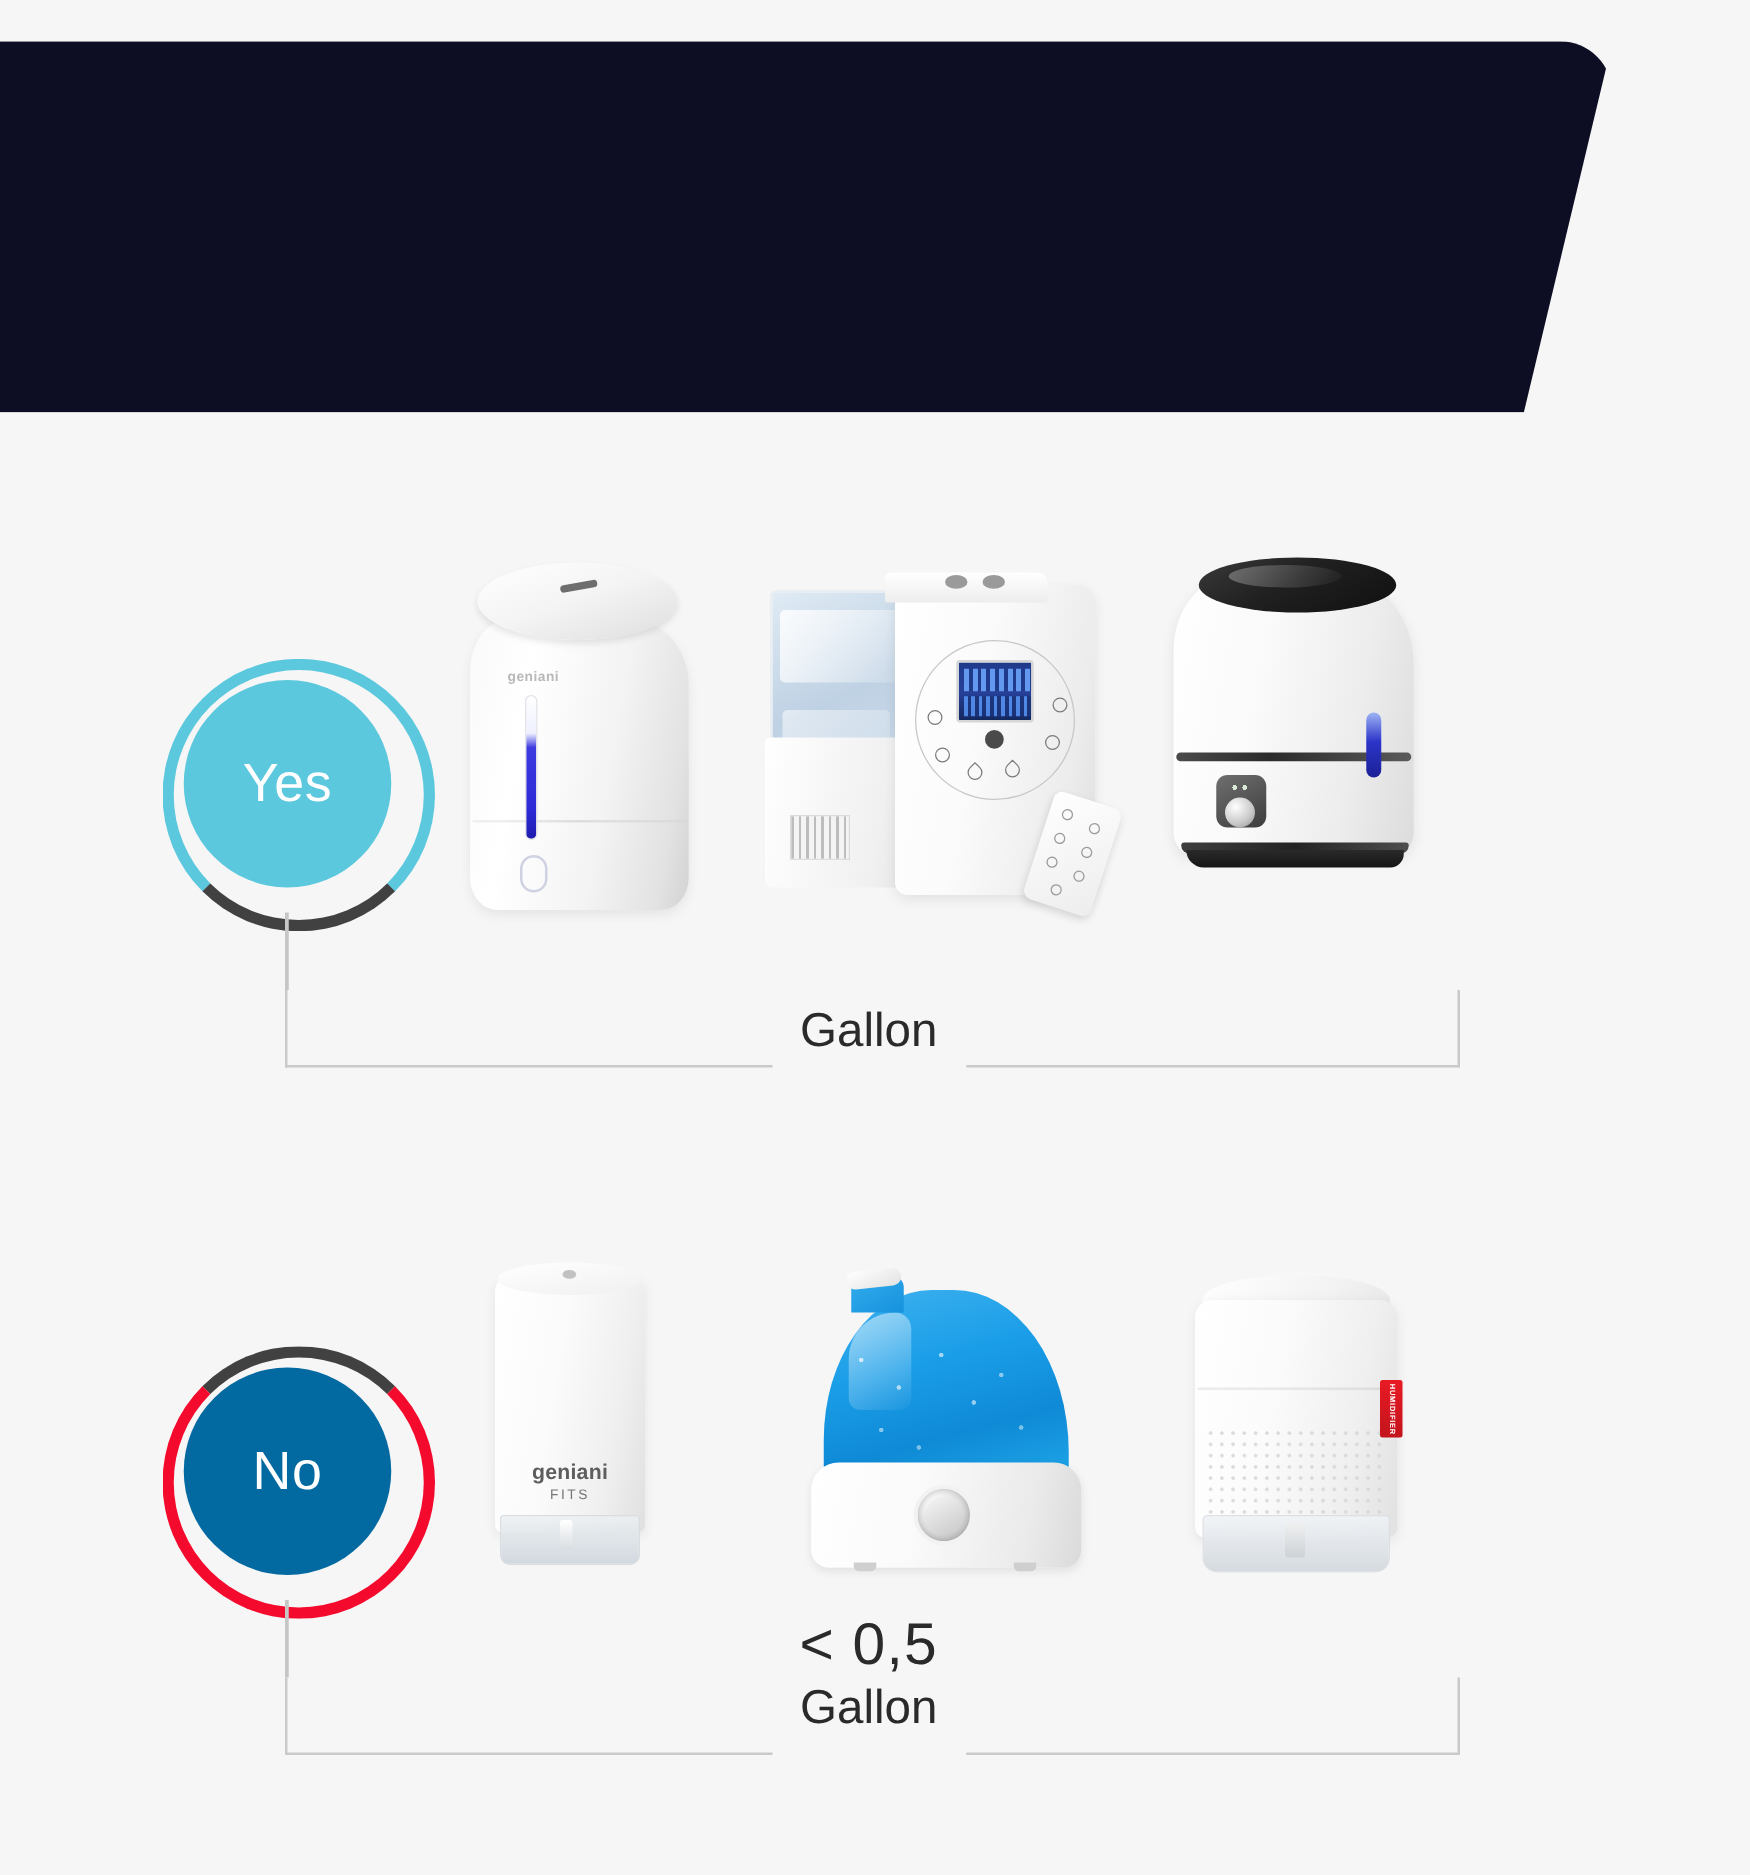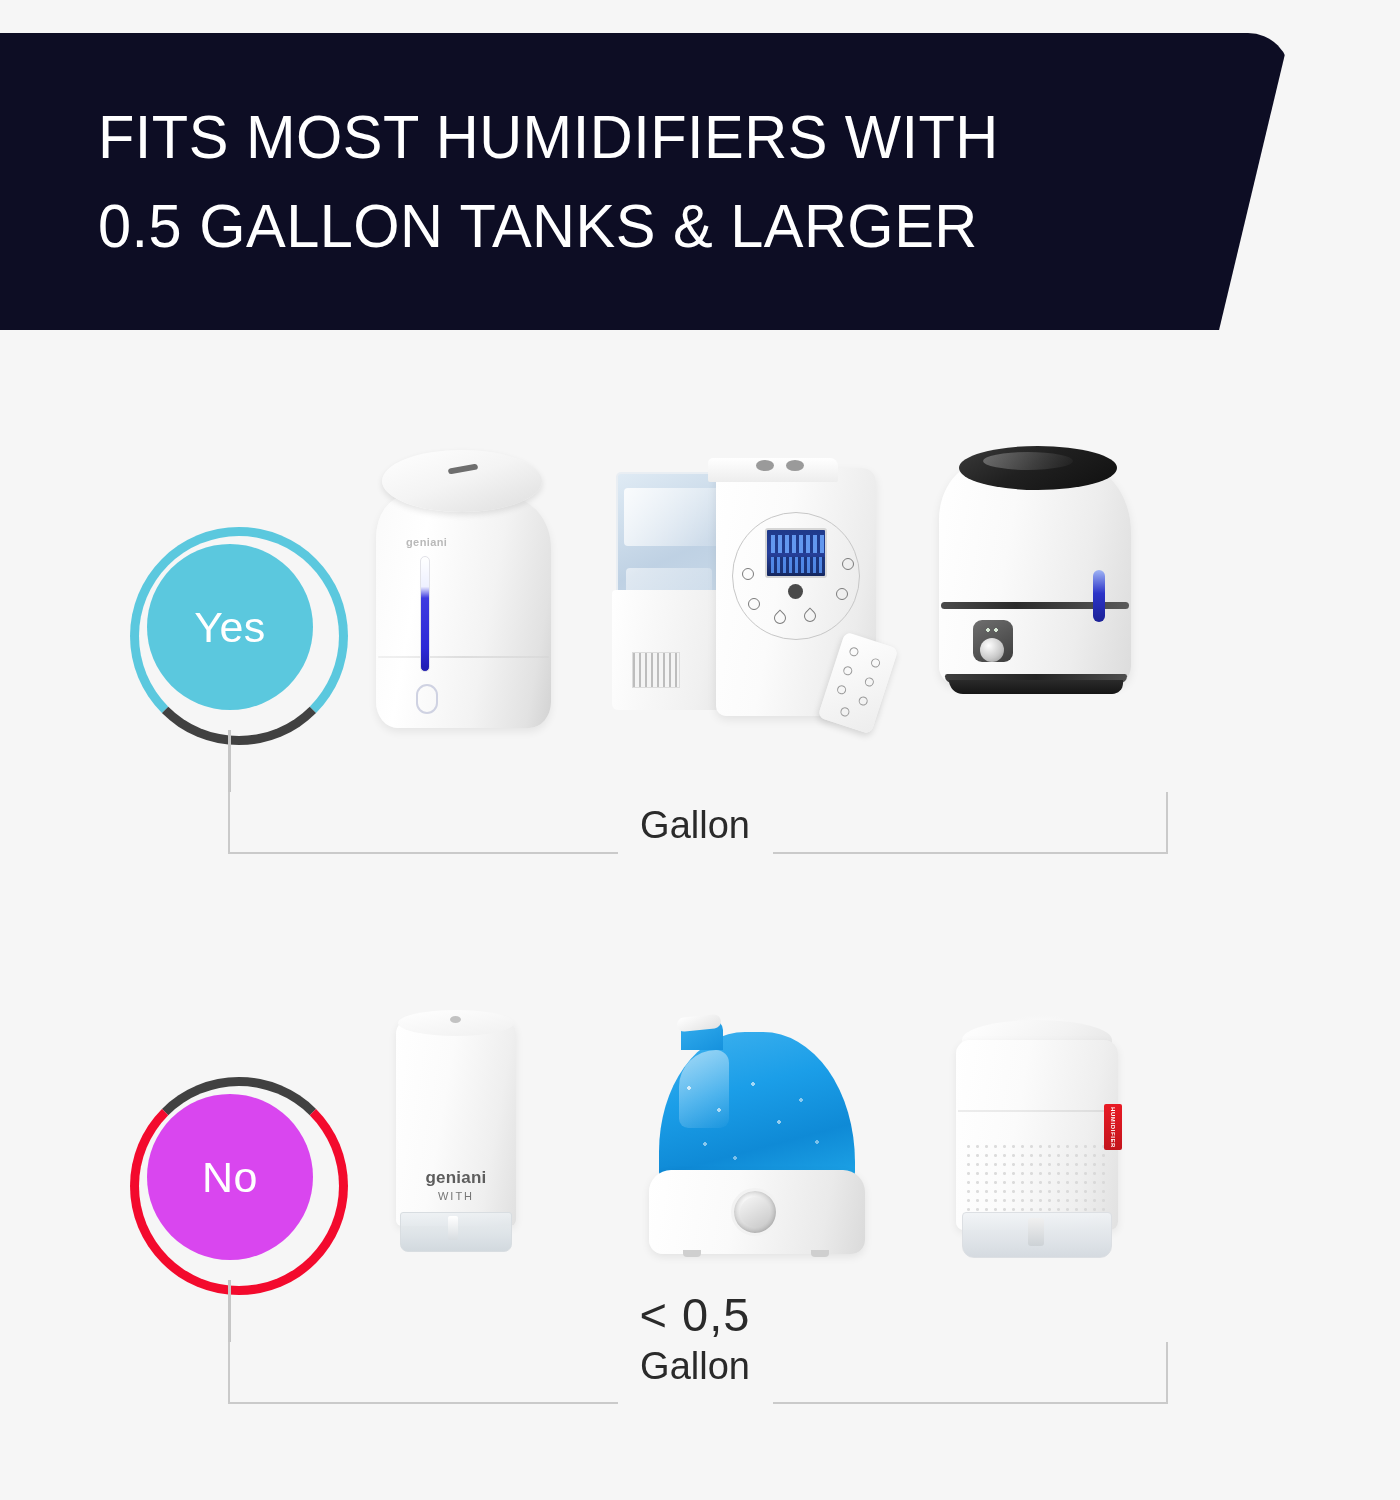--- a/index.html
+++ b/index.html
@@ -59,21 +59,21 @@
   .badge-no .ring-outer::after   { border-bottom-color: #f30a2d; border-left-color: #f30a2d; border-right-color: #f30a2d; transform: rotate(0deg); }
 
   .badge-core {
     position: absolute; left: 17px; top: 17px;
     width: 166px; height: 166px; border-radius: 50%;
     display: flex; align-items: center; justify-content: center;
     color: #ffffff; font-size: 43px; font-weight: 400;
     letter-spacing: 0.5px;
   }
   .badge-yes .badge-core { background: #5bc8de; }
-  .badge-no  .badge-core { background: #d946ef; }
+  .badge-no  .badge-core { background: #0369a1; }
 
   .badge-stem {
     position: absolute; width: 3px; background: #c6c6c6;
   }
   .stem-yes { left: 228px; top: 730px; height: 62px; }
   .stem-no  { left: 228px; top: 1280px; height: 62px; }
 
   
   .bracket { position: absolute; }
   .bracket .stem-l, .bracket .stem-r {
@@ -423,24 +423,20 @@
     background: radial-gradient(ellipse at 50% 80%, rgba(255,255,255,0.95), rgba(246,246,246,0.1) 70%);
     border-radius: 50%;
   }
 </style>
 </head>
 <body>
 
 <div class="page">
 
   <div class="banner"></div>
-  <div class="banner-inner">
-    <div class="banner-line">FITS MOST HUMIDIFIERS WITH</div>
-    <div class="banner-line">0.5 GALLON TANKS &amp; LARGER</div>
-  </div>
 
   <div class="badge-wrap badge-yes">
     <div class="ring-outer"></div>
     <div class="badge-core">Yes</div>
   </div>
   <div class="badge-stem stem-yes"></div>
 
   <div class="bracket bk-yes">
     <div class="stem-l" style="height:62px"></div>
     <div class="stem-r" style="height:62px"></div>
@@ -524,21 +520,21 @@
     <div class="base-sh"></div>
   </div>
 
   <div class="product p4">
     <div class="body"></div>
     <div class="cap"></div>
     <div class="hole"></div>
     <div class="clear"></div>
     <div class="clear-in"></div>
     <div class="logo">geniani</div>
-    <div class="sub">WITH</div>
+    <div class="sub">FITS</div>
   </div>
 
   <div class="product p5">
     <div class="tank"></div>
     <div class="tank-spark"></div>
     <div class="tank-hl"></div>
     <div class="neck"></div>
     <div class="spout"></div>
     <div class="base"></div>
     <div class="knob"></div>

